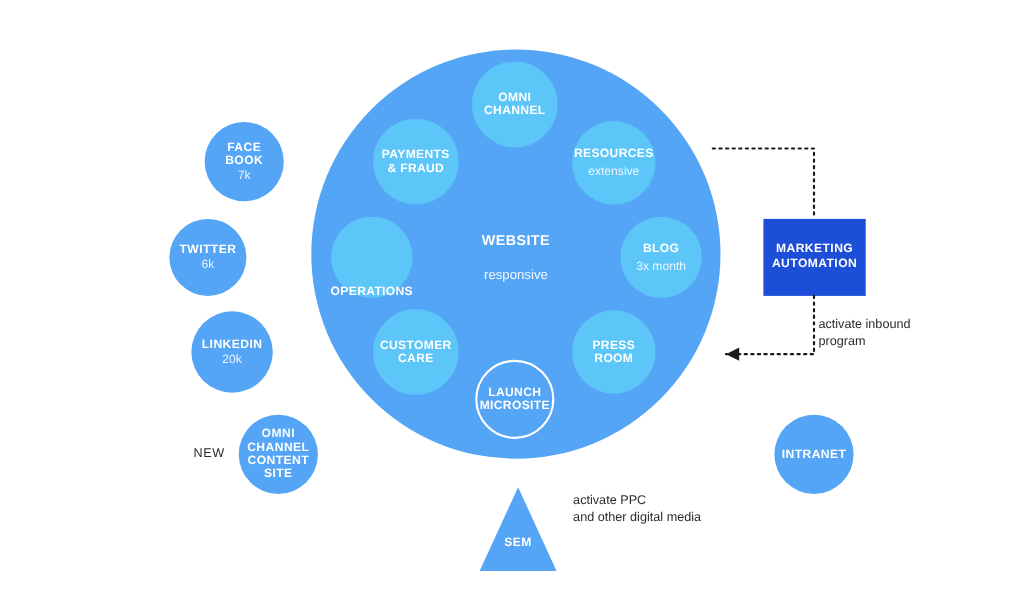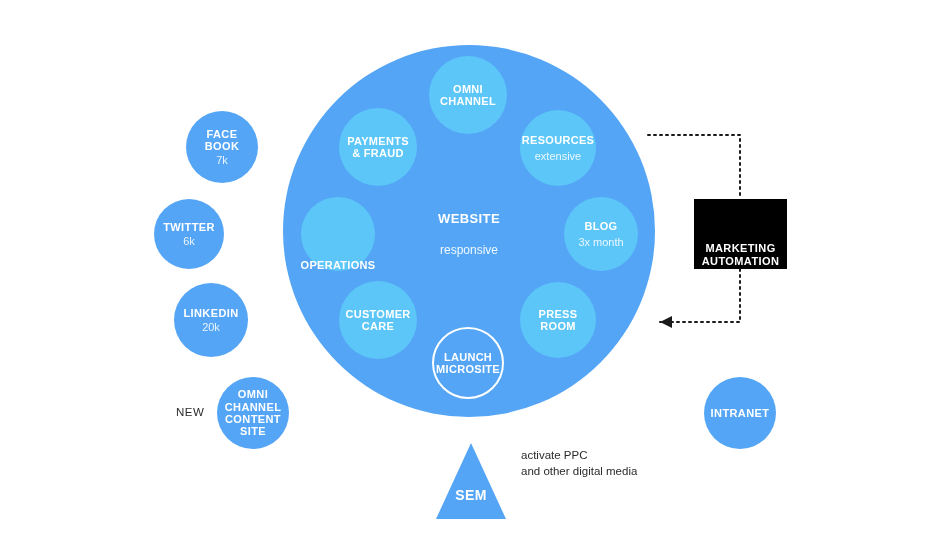--- a/index.html
+++ b/index.html
@@ -96,23 +96,23 @@
   .ext-node .sub {
     color: #eaf4ff;
     font-weight: normal;
     font-size: 11px;
     margin-top: 2px;
   }
 
   
   .rect-node {
     position: absolute;
-    background: #000000;
+    background: #1d4ed8;
     display: flex;
-    align-items: flex-end;
+    align-items: center;
     justify-content: center;
     text-align: center;
     box-sizing: border-box;
   }
   .rect-node .title {
     color: #ffffff;
     font-weight: bold;
     font-size: 11px;
     letter-spacing: 0.4px;
     white-space: pre-line;
@@ -123,21 +123,21 @@
   .tri-wrap {
     position: absolute;
   }
   .tri-wrap svg { display: block; }
   .tri-label {
     position: absolute;
     width: 100%;
     text-align: center;
     color: #ffffff;
     font-weight: bold;
-    font-size: 14px;
+    font-size: 11px;
     letter-spacing: 0.4px;
   }
 
   
   .annotation {
     position: absolute;
     color: #2b2b2b;
     font-size: 11.5px;
     line-height: 1.42;
     white-space: pre-line;
@@ -244,20 +244,22 @@
 AUTOMATION</div>
   </div>
 
   <div class="tri-wrap" style="left:436px; top:443px; width:70px; height:76px;">
     <svg width="70" height="76" viewBox="0 0 70 76">
       <polygon points="35,0 70,76 0,76" fill="#54a5f5"></polygon>
     </svg>
     <div class="tri-label" style="top:44px;">SEM</div>
   </div>
 
+  <div class="annotation" style="left:744px; top:287px;">activate inbound
+program</div>
 
   <div class="annotation" style="left:521px; top:447px;">activate PPC
 and other digital media</div>
 
   <svg class="connectors">
 
     <path d="M 648 135 L 740 135 L 740 199" fill="none" stroke="#1a1a1a" stroke-width="2" stroke-dasharray="2 4" stroke-linecap="round"></path>
 
     <path d="M 740 269 L 740 322 L 660 322" fill="none" stroke="#1a1a1a" stroke-width="2" stroke-dasharray="2 4" stroke-linecap="round"></path>
     <polygon points="660,322 672,316 672,328" fill="#1a1a1a"></polygon>

